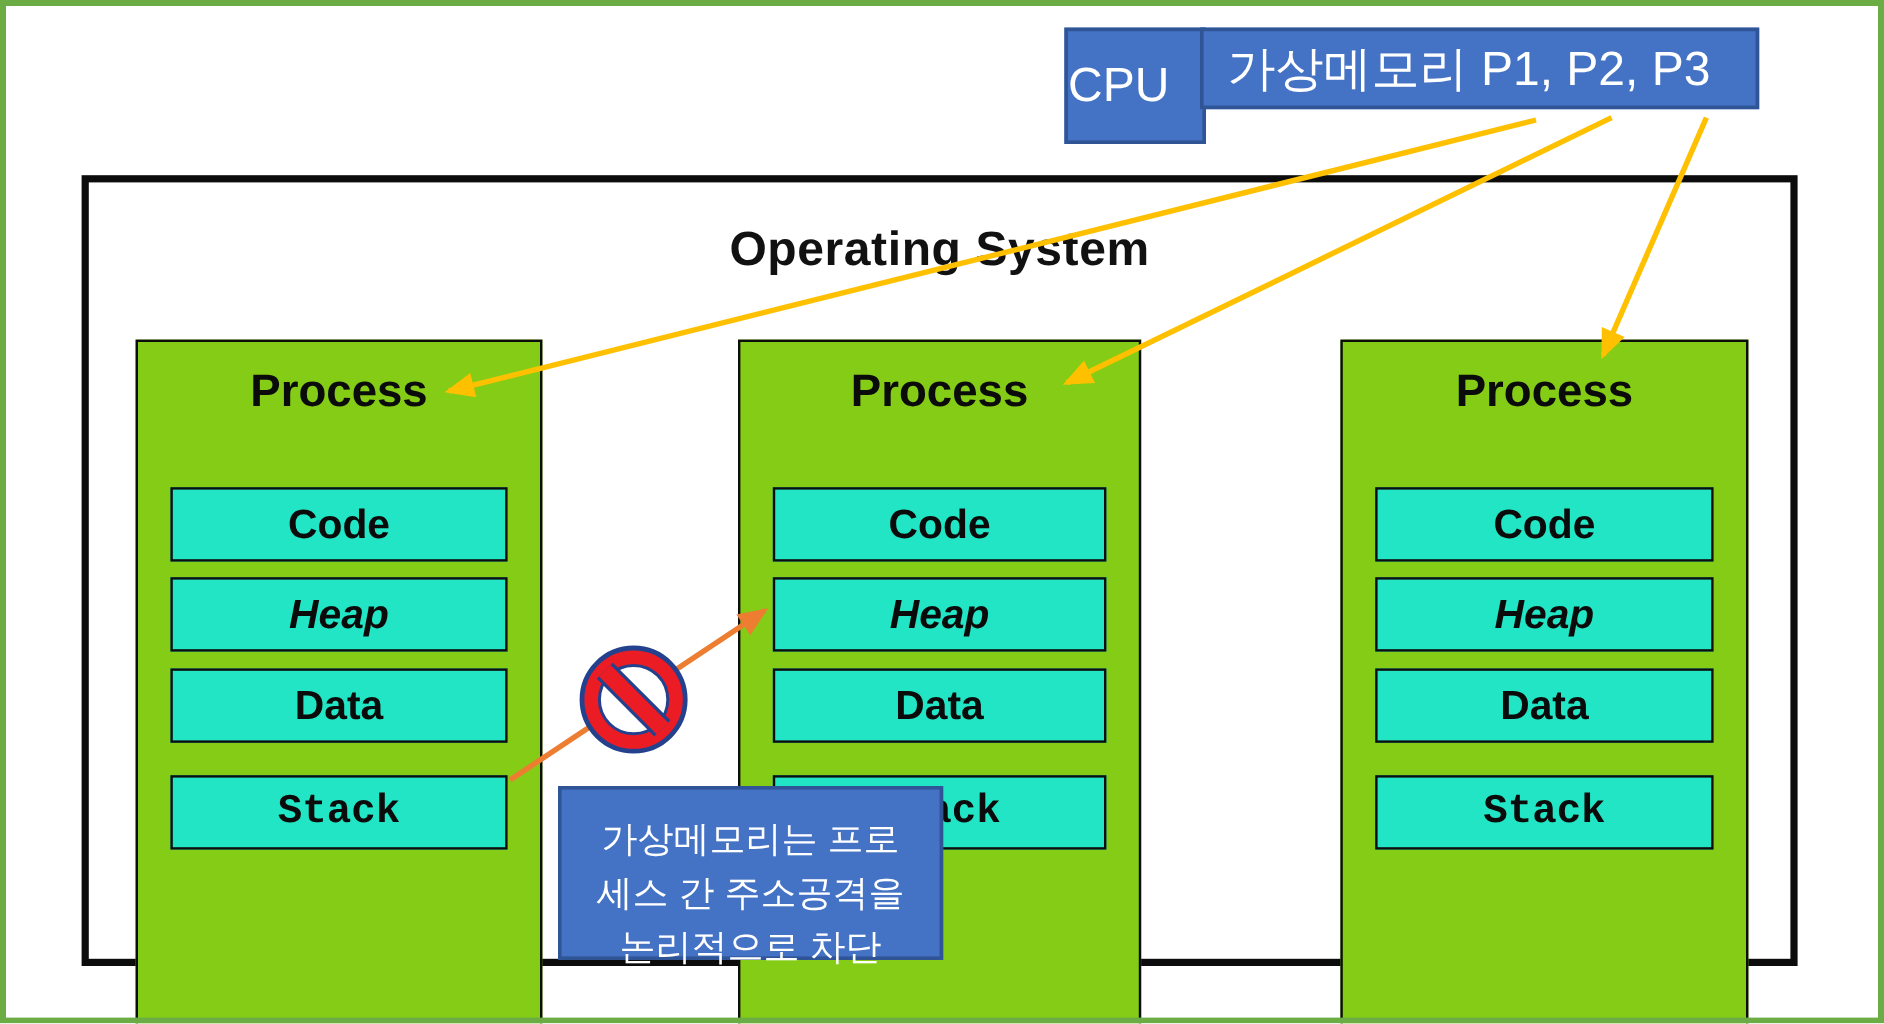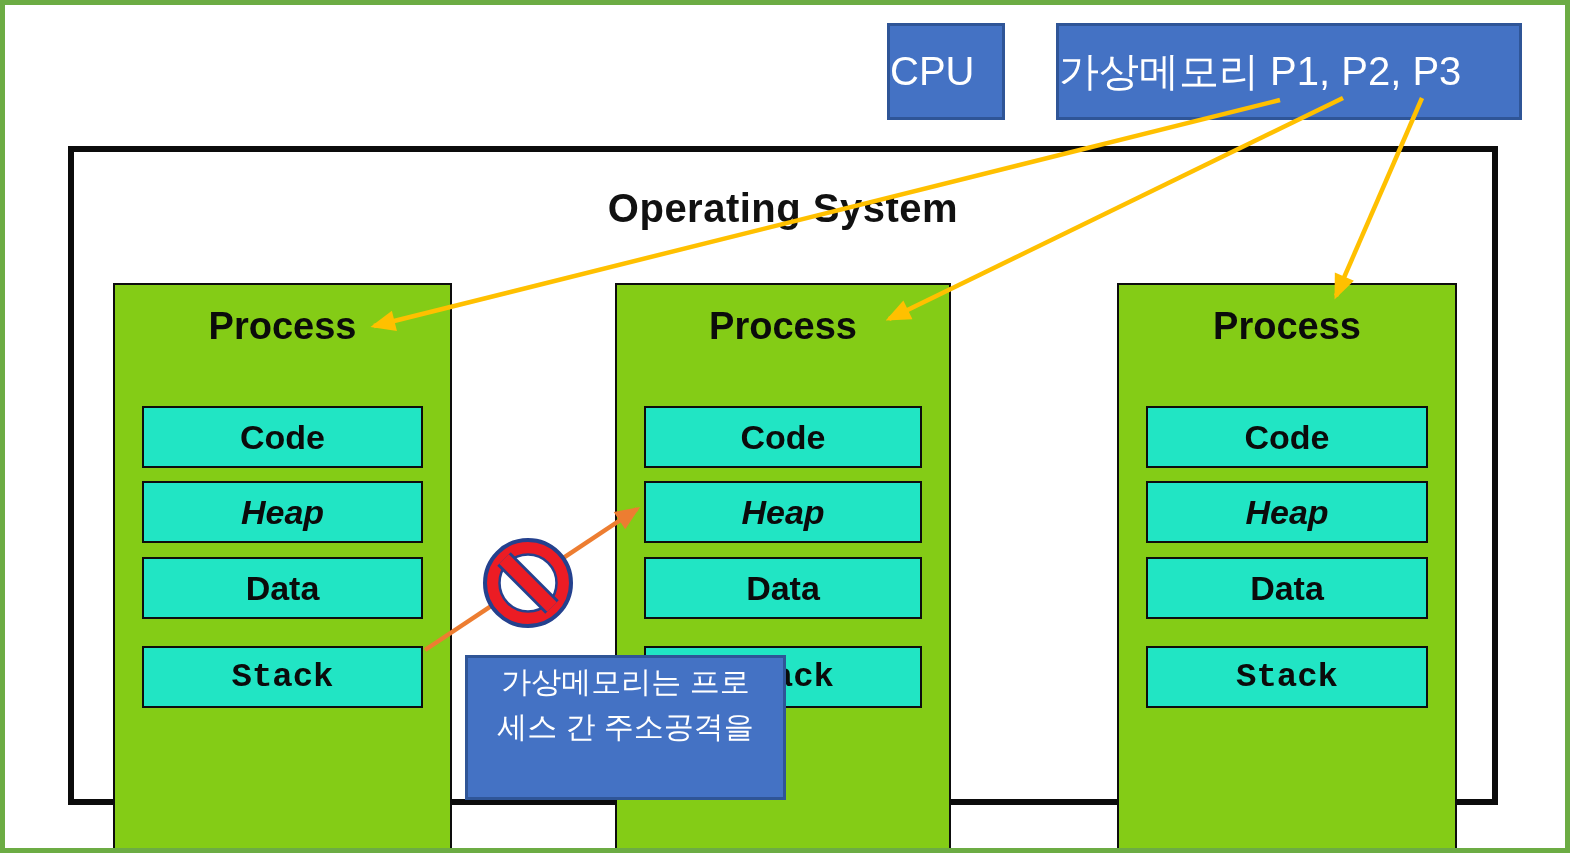--- a/index.html
+++ b/index.html
@@ -21,21 +21,21 @@
     position:absolute;
     background:#4472c4;
     border:3px solid #2f5597;
     color:#ffffff;
     display:flex;align-items:center;justify-content:flex-start;
     font-size:40px;font-weight:400;
     box-sizing:border-box;
     z-index:5;
   }
   .cpu-box{left:887px;top:23px;width:118px;height:97px;}
-  .vm-box{left:1056px;top:23px;width:466px;height:97px;}
+  .vm-box{left:1000px;top:23px;width:466px;height:68px;padding-left:20px;}
   
   .os-box{
     position:absolute;
     left:68px;top:146px;width:1430px;height:659px;
     border:6px solid #0c0c0c;
     box-sizing:border-box;
     background:#ffffff;
     z-index:1;
   }
   .os-title{
@@ -81,21 +81,21 @@
   
   .note-box{
     position:absolute;
     left:465px;top:655px;width:321px;height:145px;
     background:#4472c4;
     border:3px solid #2f5597;
     box-sizing:border-box;
     color:#ffffff;
     text-align:center;
     font-size:30px;line-height:45px;
-    padding-top:1px;
+    padding-top:19px;
     z-index:20;
   }
 </style>
 </head>
 <body>
 
 <div class="page">
 
   <div class="green-frame"></div>
 
@@ -154,15 +154,16 @@
       <circle cx="528" cy="583" r="43" fill="#ec1c24" stroke="#24418e" stroke-width="4"></circle>
       <circle cx="528" cy="583" r="28.5" fill="#ffffff" stroke="#24418e" stroke-width="2.5"></circle>
       <line x1="504" y1="559" x2="552" y2="607" stroke="#24418e" stroke-width="19"></line>
       <line x1="504" y1="559" x2="552" y2="607" stroke="#ec1c24" stroke-width="13.5"></line>
     </g>
   </svg>
 
   <div class="note-box">
     <div>가상메모리는 프로</div>
     <div>세스 간 주소공격을</div>
+    <div>논리적으로 차단</div>
   </div>
 
 </div>
 
 </body></html>

